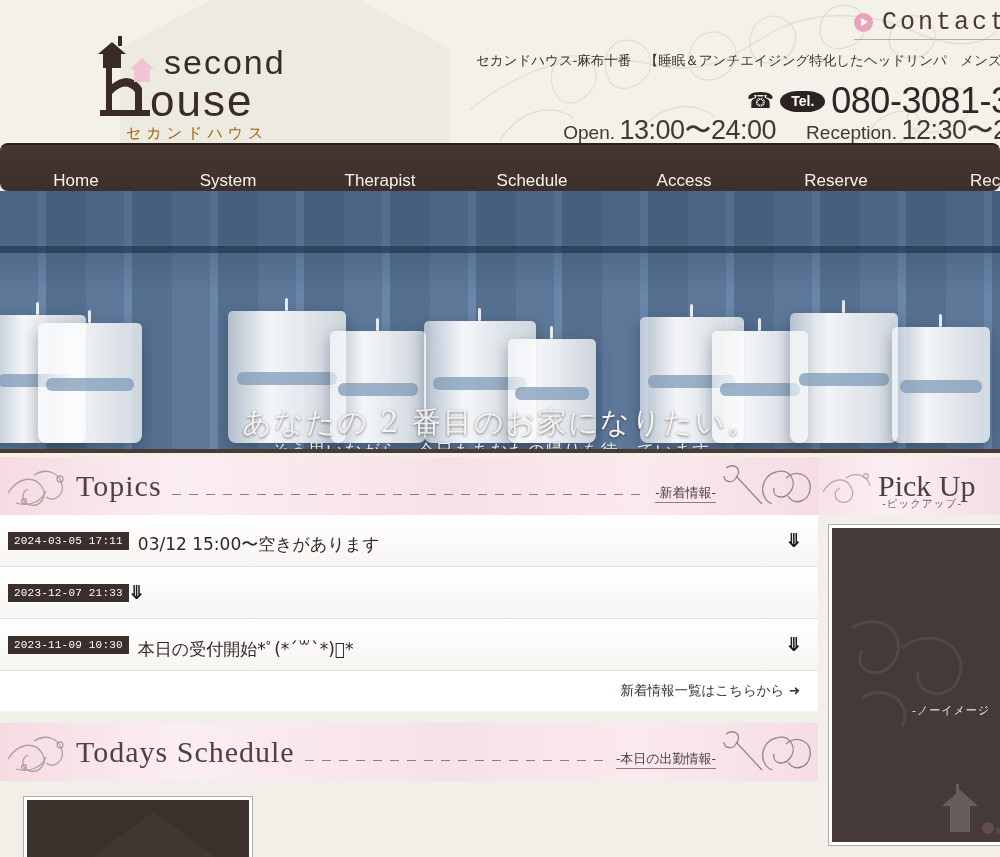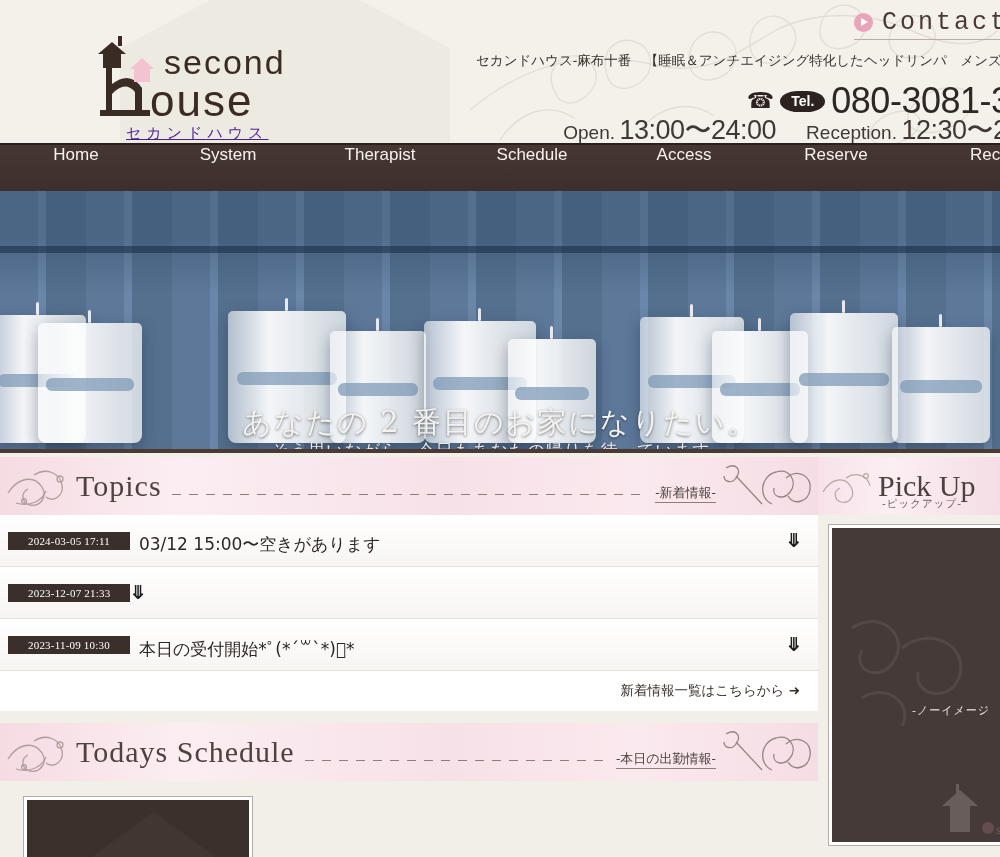--- a/index.html
+++ b/index.html
@@ -29,23 +29,22 @@
     width: 560px; height: 170px;
     opacity: .45;
   }
   .logo-wrap {
     position: absolute; left: 92px; top: 24px;
     width: 210px; height: 118px;
   }
   .logo-svg { display:block; }
   .logo-kana {
     position: absolute; left: 34px; top: 100px;
-    font-size: 15px; letter-spacing: 5px; color: #4c1d95;
+    font-size: 15px; letter-spacing: 5px; color: #a16207;
     font-family: "DejaVu Sans", sans-serif;
-    text-decoration: underline;
   }
 
   .contact-link {
     position: absolute; right: -8px; top: 8px;
     display: flex; align-items: center; gap: 9px;
     font-size: 25px; letter-spacing: 3px; color: #4a3a33;
     font-family: "Liberation Mono", monospace;
     border-bottom: 1px solid #b9aca4;
     padding-bottom: 2px;
   }
@@ -87,22 +86,23 @@
   }
   .hours-item { color: #403834; }
   .hours-lbl { font-size: 19px; }
   .hours-val { font-size: 27px; letter-spacing: -0.5px; }
 
   
   .nav {
     width: 1000px; height: 48px;
     background: linear-gradient(#463733, #3d2f2b);
     border-top: 2px solid #2a211e;
-    display: flex; align-items: flex-start;
+    display: flex; align-items: flex-end;
     overflow: hidden;
+    border-radius: 8px;
   }
   .nav-item {
     flex: 0 0 auto;
     width: 152px; text-align: center;
     color: #f6f2ee; font-size: 17px;
     font-family: "Liberation Sans", sans-serif;
     cursor: pointer;
   }
 
   
@@ -177,22 +177,22 @@
 
   .topic-list { background: #fff; }
   .topic-row {
     display: flex; align-items: center; height: 52px;
     border-bottom: 1px solid #e4e0da;
     background: linear-gradient(#ffffff,#f7f5f2);
     padding: 0 16px 0 8px; cursor: pointer;
   }
   .topic-date {
     background: #3a2f2b; color: #fff; font-size: 11px;
-    padding: 3px 20px; letter-spacing:.2px; flex: 0 0 auto;
-    font-family: Liberation Serif, serif;
+    padding: 3px 6px; letter-spacing:.2px; flex: 0 0 auto;
+    font-family: Liberation Mono, monospace;
   }
   .topic-title {
     flex: 1 1 auto; margin-left: 9px; font-size: 17px; color: #2e2724;
     font-family: "DejaVu Sans", sans-serif; white-space: nowrap; overflow: hidden; margin-top: 8px;
   }
   .chev { color: #1b1b1b; font-size: 19px; font-weight: bold; flex:0 0 auto; }
 
   .more-row {
     background: #fff; height: 40px; display:flex;
     align-items:center; justify-content:flex-end; padding-right: 18px;

